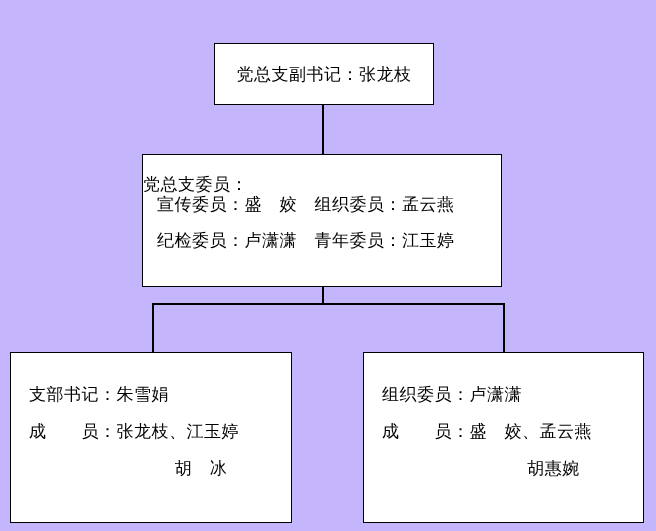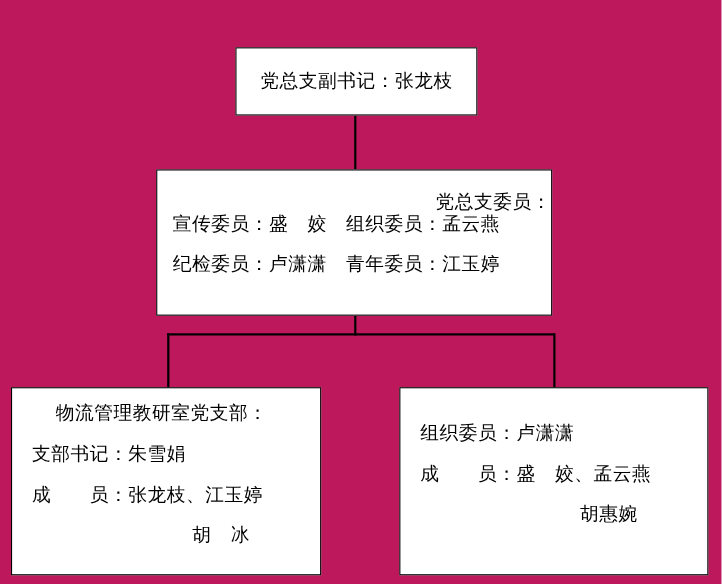--- a/index.html
+++ b/index.html
@@ -11,21 +11,21 @@
   body {
     font-family: "DejaVu Serif", "Liberation Serif", serif;
     color: #000000;
     -webkit-font-smoothing: none;
   }
   #chart-root {
     position: relative;
     width: 656px;
     height: 531px;
     overflow: hidden;
-    background: #be185d;
+    background: #c4b5fd;
   }
 
   
   .node-box {
     position: absolute;
     box-sizing: border-box;
     border: 1.6px solid #000000;
     background: #ffffff;
     display: flex;
     flex-direction: column;
@@ -71,21 +71,21 @@
     white-space: pre;
     letter-spacing: 0.5px;
   }
 
   #box-vice-secretary .line {
     text-align: center;
     font-size: 17px;
   }
 
   #box-committee .line.title {
-    text-align: right;
+    text-align: left;
     margin-bottom: 3px;
   }
   #box-committee .line.row {
     padding-left: 14px;
     margin-bottom: 19px;
   }
   #box-committee .line.row.last {
     margin-bottom: 16px;
   }
 
@@ -157,21 +157,20 @@
     <div class="line">党总支副书记：张龙枝</div>
   </div>
 
   <div class="node-box" id="box-committee">
     <div class="line title">党总支委员：</div>
     <div class="line row">宣传委员：盛　姣　组织委员：孟云燕</div>
     <div class="line row last">纪检委员：卢潇潇　青年委员：江玉婷</div>
   </div>
 
   <div class="node-box branch" id="box-branch-logistics">
-    <div class="line title">物流管理教研室党支部：</div>
     <div class="line row">支部书记：朱雪娟</div>
     <div class="line row">成　　员：张龙枝、江玉婷</div>
     <div class="line row tail">胡　冰</div>
   </div>
 
   <div class="node-box branch" id="box-branch-finance">
     <div class="line row">组织委员：卢潇潇</div>
     <div class="line row">成　　员：盛　姣、孟云燕</div>
     <div class="line row tail">胡惠婉</div>
   </div>

